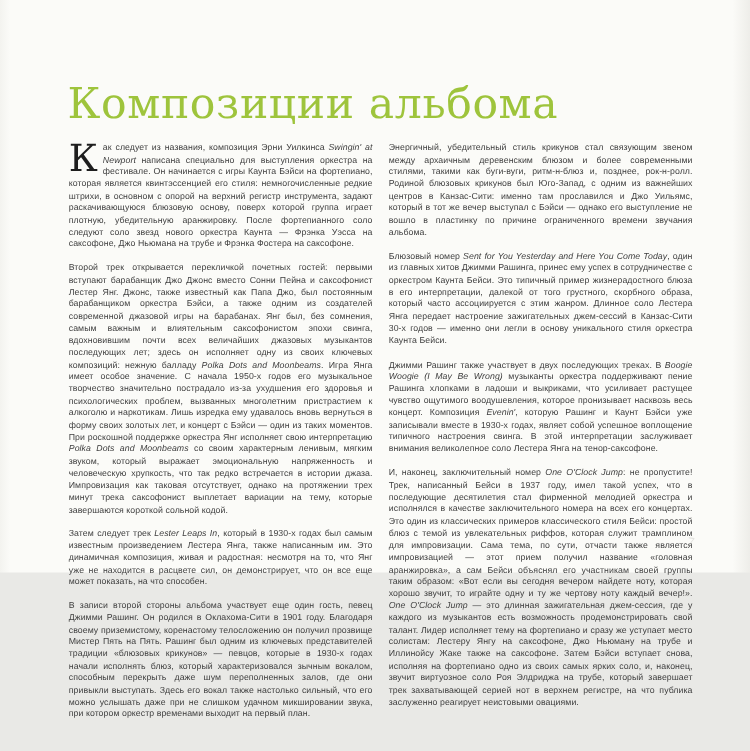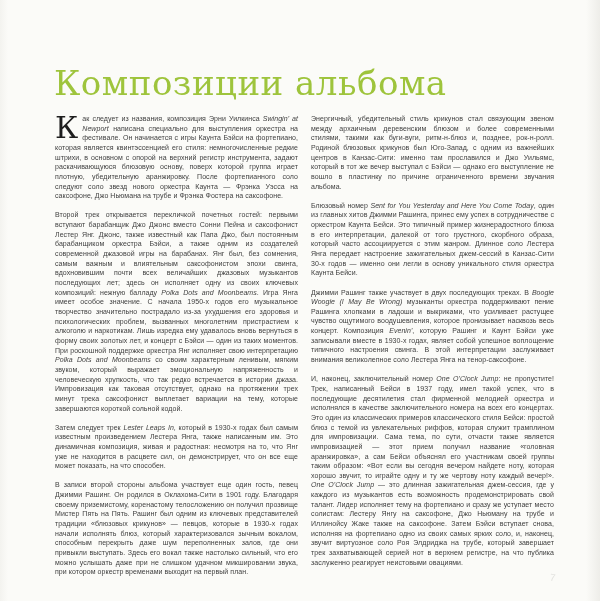--- a/index.html
+++ b/index.html
@@ -1,18 +1,18 @@
 <!DOCTYPE html>
 <html><head>
 <meta charset="utf-8">
 <style>
   html,body{margin:0;padding:0;}
   body{width:600px;height:601px;overflow:hidden;background:#e9e9e6;}
   .page{
-    position:relative;width:600px;height:601px;
+    position:relative;width:600px;height:458px;
     background:#fbfbf8;
     font-family:"Liberation Sans",sans-serif;
     color:#3e3e3e;
   }
   .edge-right{
     position:absolute;top:0;right:0;width:14px;height:100%;
     background:linear-gradient(to right, rgba(0,0,0,0), rgba(120,115,100,0.10));
     pointer-events:none;
   }
   .edge-left{

